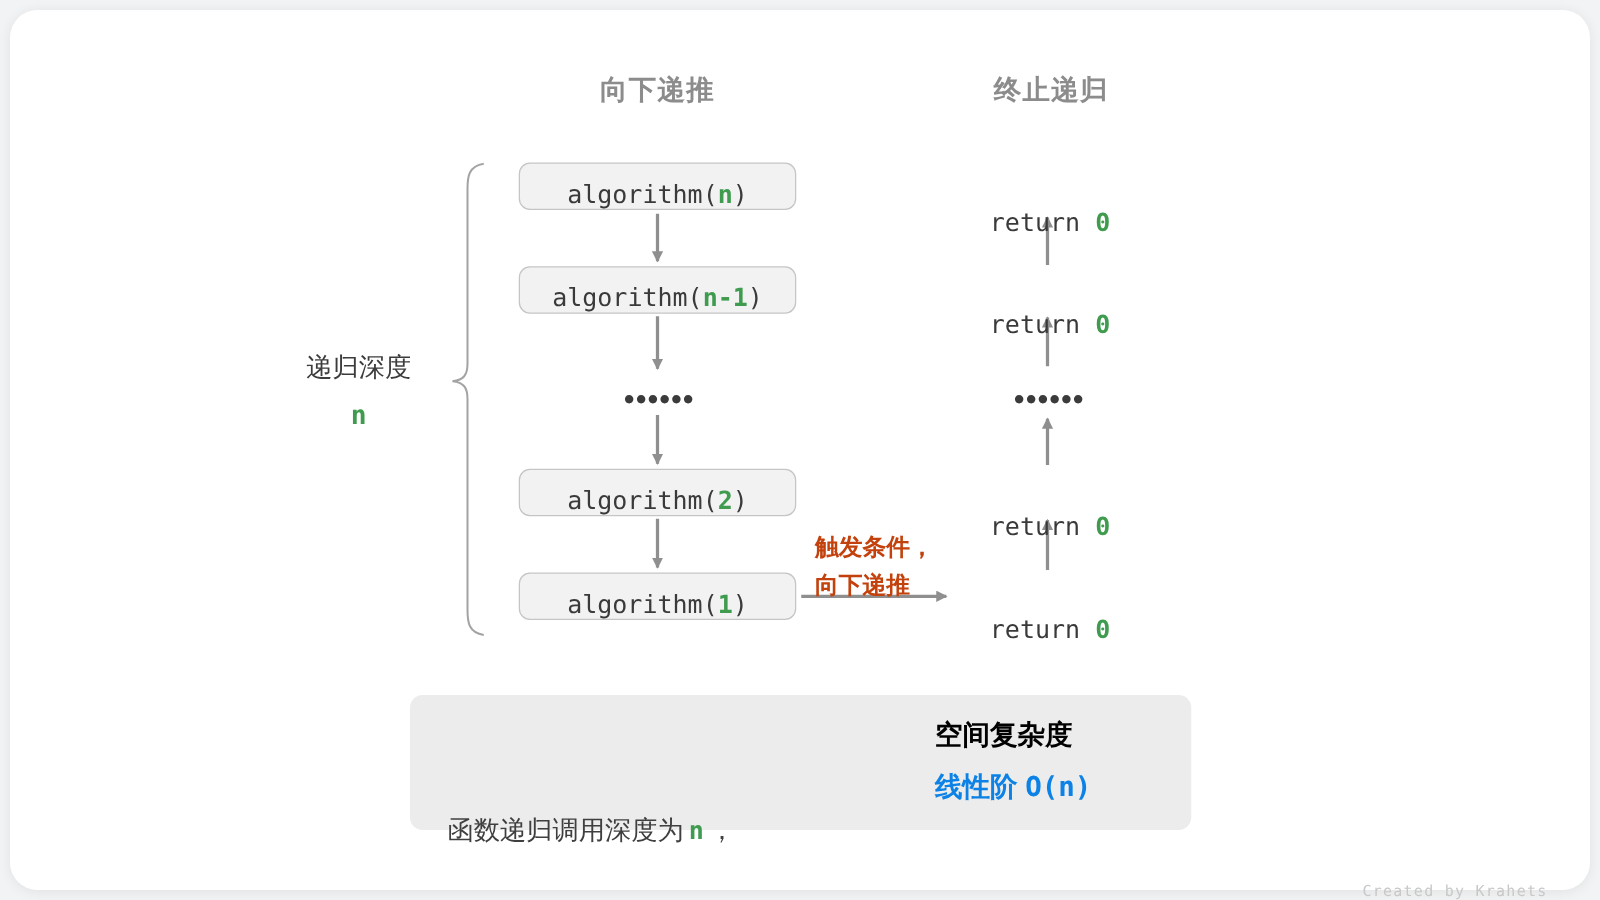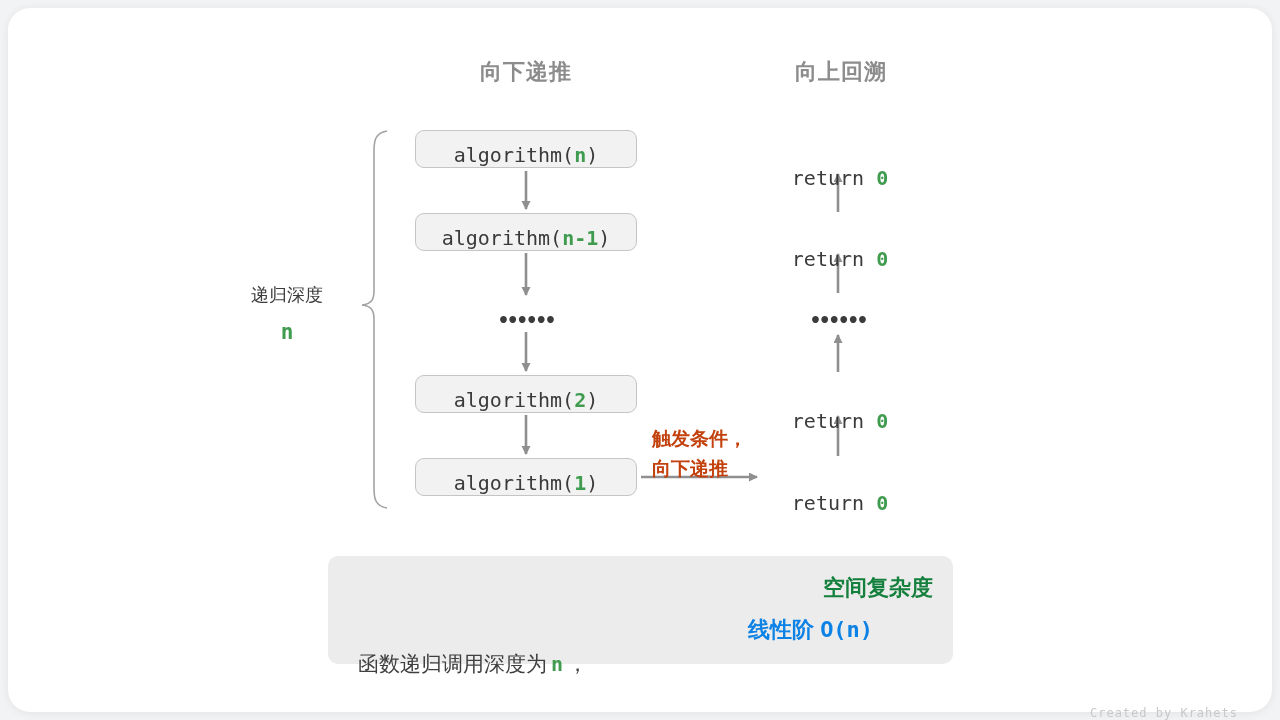--- a/index.html
+++ b/index.html
@@ -33,21 +33,21 @@
     position:absolute;left:758px;width:164px;height:24px;line-height:24px;
     text-align:center;font-size:20px;color:#3a3a3a;white-space:pre;
   }
   .dots{
     position:absolute;width:120px;height:16px;line-height:16px;text-align:center;
     font-family:"DejaVu Sans Mono","Liberation Mono",monospace;
     font-size:19px;letter-spacing:-2px;color:#3b3b3b;font-weight:700;
   }
   .depth-label{
     position:absolute;left:232px;top:283px;width:110px;
-    text-align:center;font-size:18px;color:#3c3c3c;line-height:24px;
+    text-align:center;font-size:21px;color:#3c3c3c;line-height:24px;
   }
   .depth-var{
     position:absolute;left:232px;top:320px;width:110px;text-align:center;
     font-size:21px;line-height:24px;
   }
   .note{
     position:absolute;left:652px;top:424px;width:120px;
     font-size:19px;font-weight:700;color:#c2410c;line-height:30px;
     white-space:nowrap;
   }
@@ -55,22 +55,22 @@
     position:absolute;left:328px;top:556px;width:625px;height:108px;
     background:#ececec;border-radius:10px;
   }
   .sum-left{
     position:absolute;left:30px;top:18px;font-size:21px;color:#3f3f3f;
     line-height:36px;white-space:pre;
   }
   .sum-left .mono{font-size:20px;}
   .sum-left .var{margin:0 4px;}
   .sum-right-title{
-    position:absolute;left:420px;top:19px;width:185px;text-align:right;
-    font-size:22px;font-weight:700;color:#15803d;line-height:26px;
+    position:absolute;left:420px;top:19px;width:185px;text-align:left;
+    font-size:22px;font-weight:700;color:#000000;line-height:26px;
   }
   .sum-right-value{
     position:absolute;left:420px;top:60px;width:185px;
     font-size:22px;font-weight:700;color:#0c82e6;line-height:28px;white-space:pre;
   }
   .watermark{
     position:absolute;top:675px;right:42px;height:20px;line-height:20px;
     font-size:12px;color:#c8c8c8;letter-spacing:1px;
   }
 </style>
@@ -101,21 +101,21 @@
       <line x1="838" y1="372" x2="838" y2="335" marker-end="url(#ah)"></line>
       <line x1="838" y1="456" x2="838" y2="416" marker-end="url(#ah)"></line>
     </g>
 
     <path d="M 387 131 C 375 133, 374 141, 374 151 L 374 291 C 374 300, 371 304, 362 305 C 371 306, 374 310, 374 319 L 374 488 C 374 498, 375 506, 387 508" fill="none" stroke-width="1.6" stroke="#a3a3a3"></path>
 
     <polygon points="690,604 712,604 712,595 735,612 712,629 712,620 690,620" fill="#c9c9c9"></polygon>
   </svg>
 
   <div class="col-header" style="left:416px;width:220px;">向下递推</div>
-  <div class="col-header" style="left:756px;width:170px;">向上回溯</div>
+  <div class="col-header" style="left:756px;width:170px;">终止递归</div>
 
   <div class="depth-label">递归深度</div>
   <div class="depth-var"><span class="mono var">n</span></div>
 
   <div class="call-box" style="top:130px;"><span>algorithm(</span><span class="var">n</span><span>)</span></div>
   <div class="call-box" style="top:213px;"><span>algorithm(</span><span class="var">n-1</span><span>)</span></div>
   <div class="call-box" style="top:375px;"><span>algorithm(</span><span class="var">2</span><span>)</span></div>
   <div class="call-box" style="top:458px;"><span>algorithm(</span><span class="var">1</span><span>)</span></div>
 
   <div class="dots" style="left:466px;top:312px;">••••••</div>

